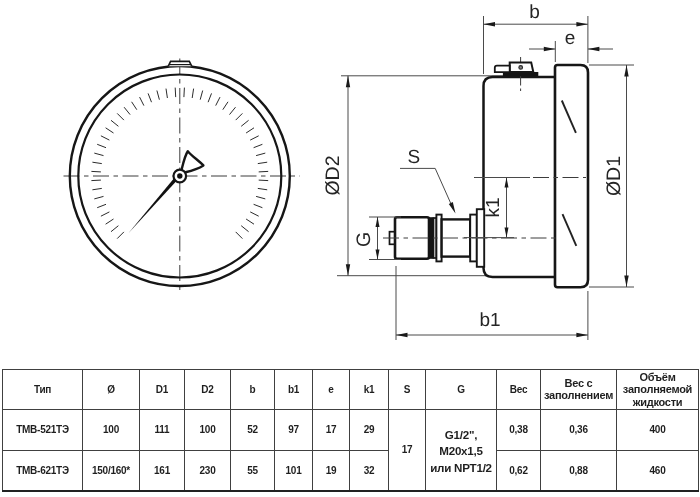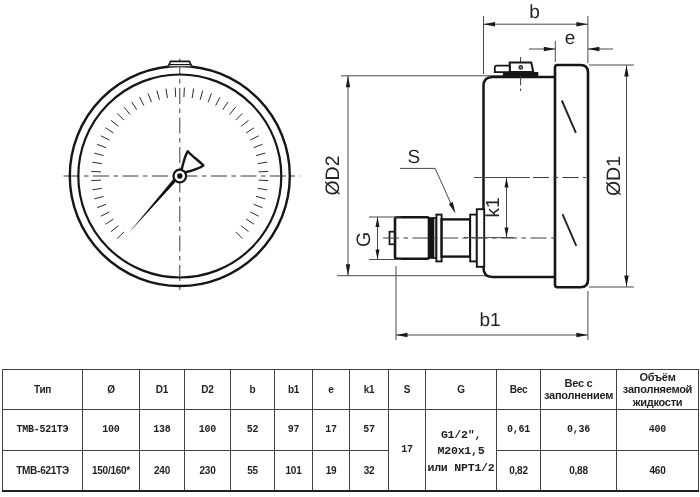--- a/index.html
+++ b/index.html
@@ -4,21 +4,21 @@
 html,body{margin:0;padding:0;background:#fff;}
 #page{position:relative;width:700px;height:497px;background:#fff;overflow:hidden;
   font-family:"Liberation Sans", sans-serif;filter:grayscale(1);}
 svg text{font-family:"Liberation Sans", sans-serif;}
 table{position:absolute;left:2px;top:369px;border-collapse:collapse;table-layout:fixed;
   width:696px;border:1px solid #383838;border-bottom:2px solid #222;}
 td{border:1px solid #404040;text-align:center;vertical-align:middle;
   font-size:10px;font-weight:bold;color:#1f1f1f;padding:0;line-height:1.15;
   letter-spacing:-0.25px;}
 tr.hd{height:39.8px;}
-tr.r1{height:41.6px;font-family:Liberation Mono, monospace;}
+tr.r1{height:41.6px;}
 tr.r2{height:40.6px;}
 td.sm{font-size:11px;line-height:12.6px;}
 td.g{font-size:11.6px;line-height:16.5px;padding-top:3px;}
 </style></head>
 <body>
 <div id="page">
 <svg width="700" height="362" viewBox="0 0 700 362" text-rendering="geometricPrecision" style="position:absolute;left:0;top:0">
 <line x1="63.5" y1="176.0" x2="300.0" y2="176.0" stroke="#3c3c3c" stroke-width="1" stroke-linecap="butt" stroke-dasharray="16 4.5 4.5 4.5"></line>
 <line x1="179.8" y1="58.5" x2="179.8" y2="294.5" stroke="#3c3c3c" stroke-width="1" stroke-linecap="butt" stroke-dasharray="16 4.5 4.5 4.5"></line>
 <circle cx="179.8" cy="176.0" r="110" fill="none" stroke="#161616" stroke-width="2.4"></circle>
@@ -125,39 +125,39 @@
           <td>k1</td>
           <td>S</td>
           <td>G</td>
           <td>Вес</td>
           <td class="sm">Вес с<br>заполнением</td>
           <td class="sm">Объём<br>заполняемой<br>жидкости</td>
 </tr>
 <tr class="r1">
  <td>ТМВ-521ТЭ</td>
           <td>100</td>
-          <td>138</td>
+          <td>111</td>
           <td>100</td>
           <td>52</td>
           <td>97</td>
           <td>17</td>
-          <td>57</td>
+          <td>29</td>
  <td rowspan="2">17</td>
           <td rowspan="2" class="g">G1/2",<br>М20х1,5<br>или NPT1/2</td>
- <td>0,61</td>
+ <td>0,38</td>
           <td>0,36</td>
           <td>400</td>
 </tr>
 <tr class="r2">
  <td>ТМВ-621ТЭ</td>
           <td>150/160*</td>
-          <td>240</td>
+          <td>161</td>
           <td>230</td>
           <td>55</td>
           <td>101</td>
           <td>19</td>
           <td>32</td>
- <td>0,82</td>
+ <td>0,62</td>
           <td>0,88</td>
           <td>460</td>
 </tr>
 </tbody>
     </table>
 </div>
 </body></html>

